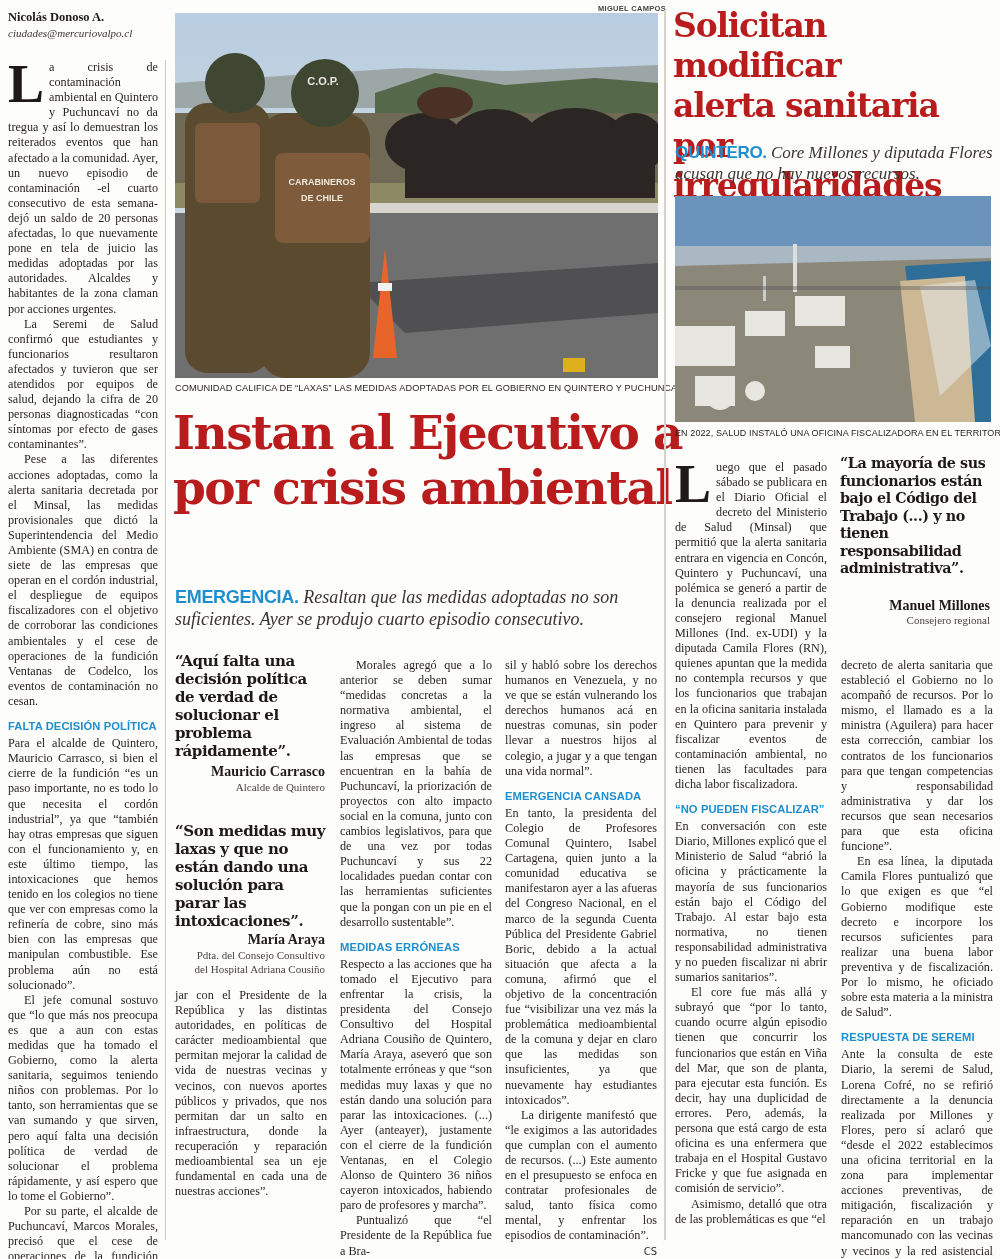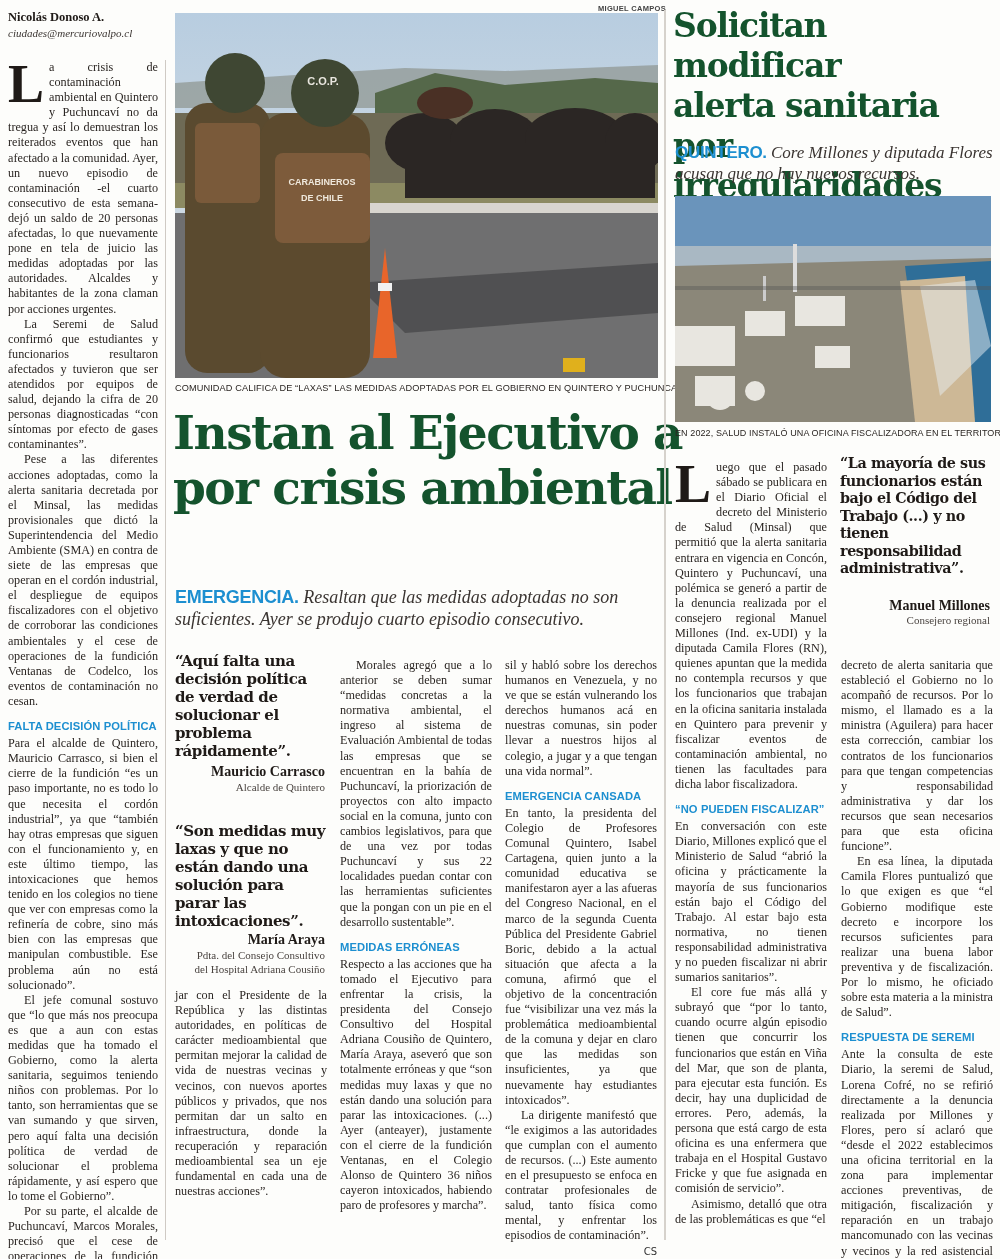--- a/index.html
+++ b/index.html
@@ -13,21 +13,21 @@
 
   .byline-name { position: absolute; left: 8px; top: 10px; font-family: "Liberation Serif", serif; font-weight: bold; font-size: 12.5px; color: #1f1a17; }
   .byline-mail { position: absolute; left: 8px; top: 27px; font-family: "Liberation Serif", serif; font-style: italic; font-size: 11px; color: #3b3532; }
 
   .dropcap { float: left; font-family: "Liberation Serif", serif; font-weight: bold; font-size: 54px; line-height: 44px; height: 44px; margin: 2px 5px 0 0; color: #1f1a17; }
 
   .photo { position: absolute; overflow: hidden; }
   .credit { position: absolute; font-family: "Liberation Sans", sans-serif; font-size: 7.5px; font-weight: bold; color: #444; letter-spacing: 0.3px; }
   .caption { position: absolute; font-family: "Liberation Sans", sans-serif; font-size: 9.2px; color: #2a2522; letter-spacing: 0.1px; white-space: nowrap; }
 
-  .headline { position: absolute; font-family: "DejaVu Serif", serif; font-weight: bold; color: #14532d; letter-spacing: -1.5px; }
+  .headline { position: absolute; font-family: "DejaVu Serif", serif; font-weight: bold; color: #b91c1c; letter-spacing: -1.5px; }
   .deck { position: absolute; font-family: "Liberation Serif", serif; font-style: italic; color: #3a3431; }
   .deck .kicker { font-family: "Liberation Sans", sans-serif; font-style: normal; font-weight: bold; color: #1d8fd0; letter-spacing: -0.3px; }
 
   .quote { position: absolute; font-family: "DejaVu Serif", serif; font-weight: bold; color: #1f1a17; letter-spacing: -0.4px; }
   .qname { position: absolute; text-align: right; font-family: "Liberation Serif", serif; font-weight: bold; font-size: 14px; color: #1f1a17; }
   .qrole { position: absolute; text-align: right; font-family: "Liberation Serif", serif; font-size: 11px; line-height: 14px; color: #4a4440; }
 
   .divider { position: absolute; background: #cfcac4; }
   .endmark { float: right; font-family: "DejaVu Sans", sans-serif; font-size: 10px; color: #333; }
 </style>
@@ -117,20 +117,21 @@
 </div>
 
 <div class="col" style="left:175px; top:988px; width:152px;">
   <p class="noindent">jar con el Presidente de la República y las distintas autoridades, en políticas de carácter medioambiental que permitan mejorar la calidad de vida de nuestras vecinas y vecinos, con nuevos aportes públicos y privados, que nos permitan dar un salto en infraestructura, donde la recuperación y reparación medioambiental sea un eje fundamental en cada una de nuestras acciones”.</p>
 </div>
 
 <div class="col" style="left:340px; top:658px; width:152px;">
   <p>Morales agregó que a lo anterior se deben sumar “medidas concretas a la normativa ambiental, el ingreso al sistema de Evaluación Ambiental de todas las empresas que se encuentran en la bahía de Puchuncaví, la priorización de proyectos con alto impacto social en la comuna, junto con cambios legislativos, para que de una vez por todas Puchuncaví y sus 22 localidades puedan contar con las herramientas suficientes que la pongan con un pie en el desarrollo sustentable”.</p>
   <div class="sub">MEDIDAS ERRÓNEAS</div>
   <p class="noindent">Respecto a las acciones que ha tomado el Ejecutivo para enfrentar la crisis, la presidenta del Consejo Consultivo del Hospital Adriana Cousiño de Quintero, María Araya, aseveró que son totalmente erróneas y que “son medidas muy laxas y que no están dando una solución para parar las intoxicaciones. (...) Ayer (anteayer), justamente con el cierre de la fundición Ventanas, en el Colegio Alonso de Quintero 36 niños cayeron intoxicados, habiendo paro de profesores y marcha”.</p>
+  <p>Puntualizó que “el Presidente de la República fue a Bra-</p>
 </div>
 
 <div class="col" style="left:505px; top:658px; width:152px;">
   <p class="noindent">sil y habló sobre los derechos humanos en Venezuela, y no ve que se están vulnerando los derechos humanos acá en nuestras comunas, sin poder llevar a nuestros hijos al colegio, a jugar y a que tengan una vida normal”.</p>
   <div class="sub">EMERGENCIA CANSADA</div>
   <p class="noindent">En tanto, la presidenta del Colegio de Profesores Comunal Quintero, Isabel Cartagena, quien junto a la comunidad educativa se manifestaron ayer a las afueras del Congreso Nacional, en el marco de la segunda Cuenta Pública del Presidente Gabriel Boric, debido a la actual situación que afecta a la comuna, afirmó que el objetivo de la concentración fue “visibilizar una vez más la problemática medioambiental de la comuna y dejar en claro que las medidas son insuficientes, ya que nuevamente hay estudiantes intoxicados”.</p>
   <p><span>La dirigente manifestó que “le exigimos a las autoridades que cumplan con el aumento de recursos. (...) Este aumento en el presupuesto se enfoca en contratar profesionales de salud, tanto física como mental, y enfrentar los episodios de contaminación”.</span><span class="endmark">CS</span></p>
 </div>
 
 <div class="divider" style="left:664px; top:10px; width:2px; height:1230px; background:#d6d2cc;"></div>

